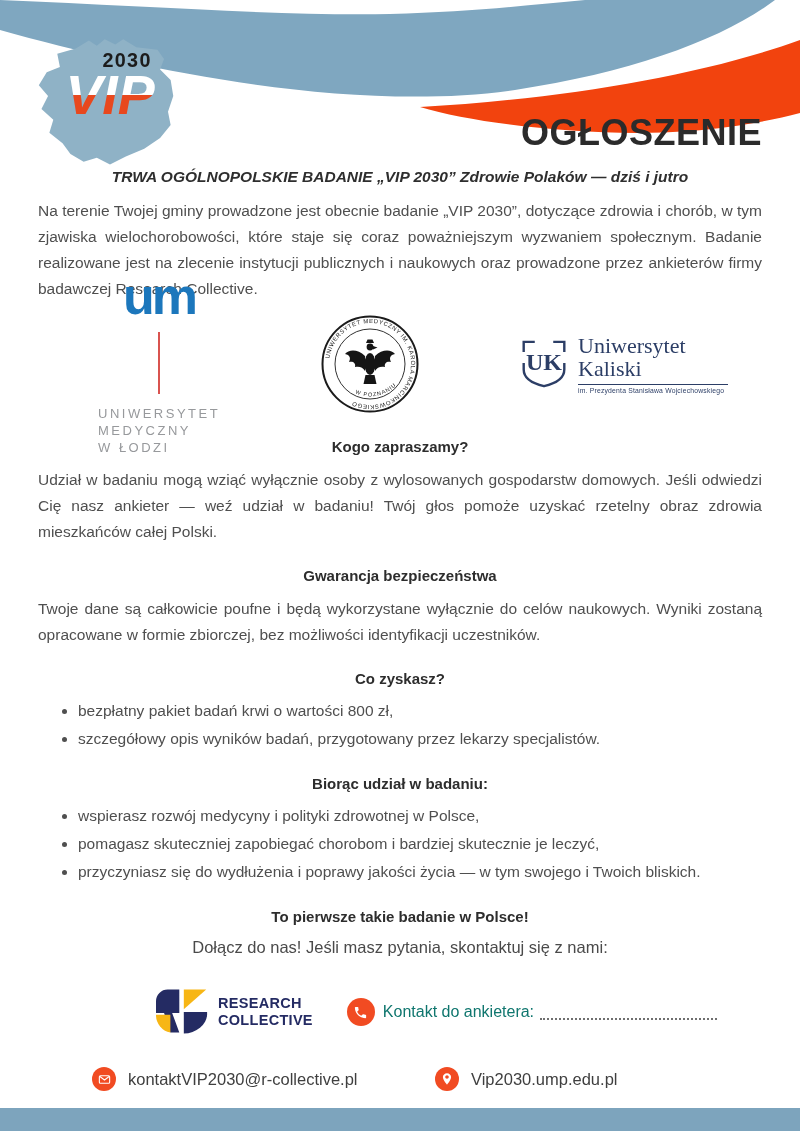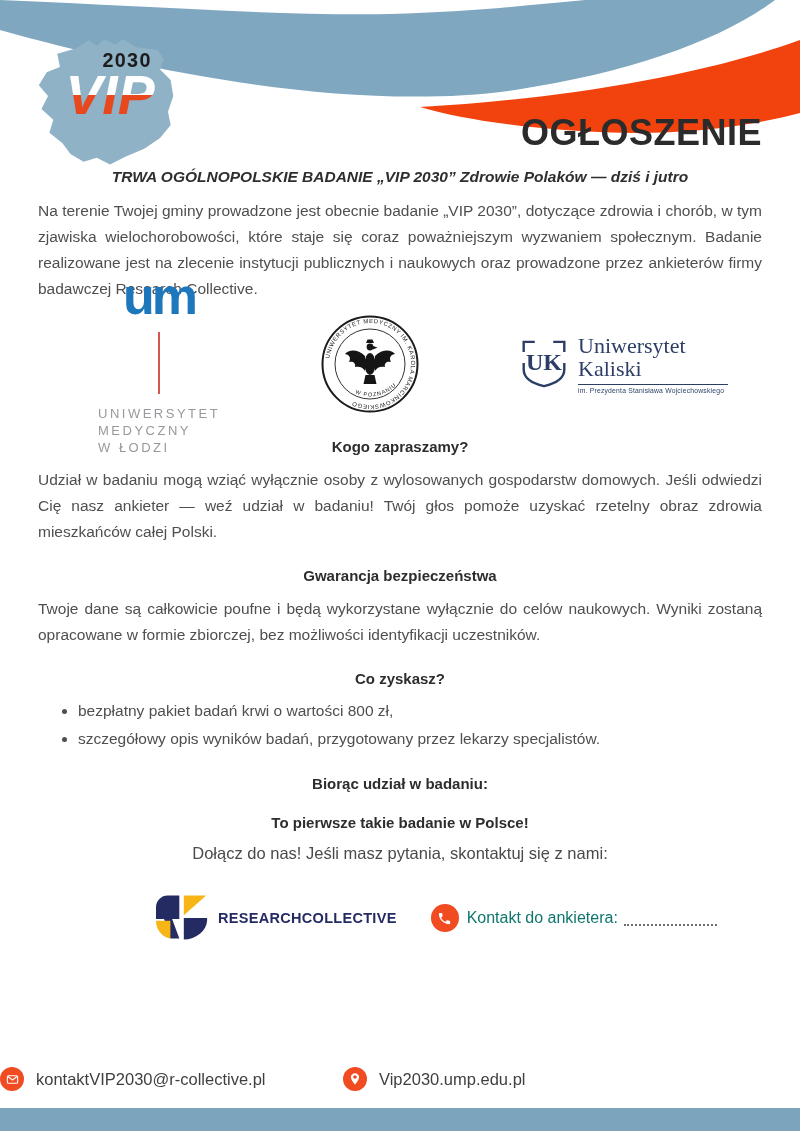--- a/index.html
+++ b/index.html
@@ -40,29 +40,29 @@
   .uk-rule { margin-top:4px; height:1px; background:#2C3E66; width:150px; }
   .uk-sub { margin-top:2px; font-size:6.8px; color:#2C3E66; letter-spacing:.2px; }
   
   .section-heading { margin-top:22px; text-align:center; font-size:15px; font-weight:700; color:#2d2d2d; }
   .bullets { margin-top:10px; padding-left:40px; }
   .bullets li { font-size:15.5px; line-height:28px; color:#4f4f4f; }
   .closing-line { margin-top:13px; text-align:center; font-size:16.5px; color:#4a4a4a; }
   
   .contact-row { display:flex; align-items:center; margin:28px 45px 0 118px; height:54px; }
   .rc-logo { display:flex; align-items:center; gap:10px; }
-  .rc-text { display:flex; flex-direction:row; }
+  .rc-text { display:flex; flex-direction:column; }
   .rc-text span { font-size:14.5px; font-weight:800; color:#242B63; letter-spacing:.3px; line-height:1.15; }
   .phone-badge { margin-left:34px; width:28px; height:28px; border-radius:50%; background:#F14B22;
                  display:flex; align-items:center; justify-content:center; flex:0 0 auto; }
   .contact-label { margin-left:8px; font-size:16px; color:#0f766e; white-space:nowrap; }
   .dotted-line { flex:1; margin-left:6px; height:15px; border-bottom:2px dotted #6f6f6f; }
   
   .footer-contacts { position:absolute; left:0; bottom:23px; width:800px; height:58px;
-                     display:flex; align-items:center; background:#fff; }
+                     display:flex; align-items:center; padding-left:92px; background:#fff; }
   .footer-item { display:flex; align-items:center; gap:12px; }
   .footer-item.first { width:343px; }
   .footer-item .badge { width:24px; height:24px; border-radius:50%; background:#F14B22;
                         display:flex; align-items:center; justify-content:center; flex:0 0 auto; }
   .footer-text { font-size:16.5px; color:#3f3f3f; text-decoration:none; }
   .footer-bar { position:absolute; left:0; bottom:0; width:800px; height:23px; background:#7DA4BD; }
 </style>
 </head>
 <body>
 
@@ -153,20 +153,25 @@
     <h2 class="section-heading">Gwarancja bezpieczeństwa</h2>
     <p class="para">Twoje dane są całkowicie poufne i będą wykorzystane wyłącznie do celów naukowych. Wyniki zostaną opracowane w formie zbiorczej, bez możliwości identyfikacji uczestników.</p>
 
     <h2 class="section-heading">Co zyskasz?</h2>
     <ul class="bullets">
       <li>bezpłatny pakiet badań krwi o wartości 800 zł,</li>
       <li>szczegółowy opis wyników badań, przygotowany przez lekarzy specjalistów.</li>
     </ul>
 
     <h2 class="section-heading">Biorąc udział w badaniu:</h2>
+    <ul class="bullets">
+      <li>wspierasz rozwój medycyny i polityki zdrowotnej w Polsce,</li>
+      <li>pomagasz skuteczniej zapobiegać chorobom i bardziej skutecznie je leczyć,</li>
+      <li>przyczyniasz się do wydłużenia i poprawy jakości życia — w tym swojego i Twoich bliskich.</li>
+    </ul>
 
     <h2 class="section-heading">To pierwsze takie badanie w Polsce!</h2>
     <div class="closing-line">Dołącz do nas! Jeśli masz pytania, skontaktuj się z nami:</div>
 
     <div class="contact-row">
       <div class="rc-logo">
         <svg viewBox="0 0 58 50" width="52" height="46" aria-hidden="true">
           <path fill="#242B63" d="M0,13 A13,13 0 0 1 13,0 L26,0 L26,26 L18,26 L26,48 L16,48 L9,26 L0,26 Z"></path>
           <path fill="#F7B615" d="M0,28 L16,28 L16,48 A20,20 0 0 1 0,28 Z"></path>
           <path fill="#F7B615" d="M31,0 L56,0 L31,22 Z"></path>

